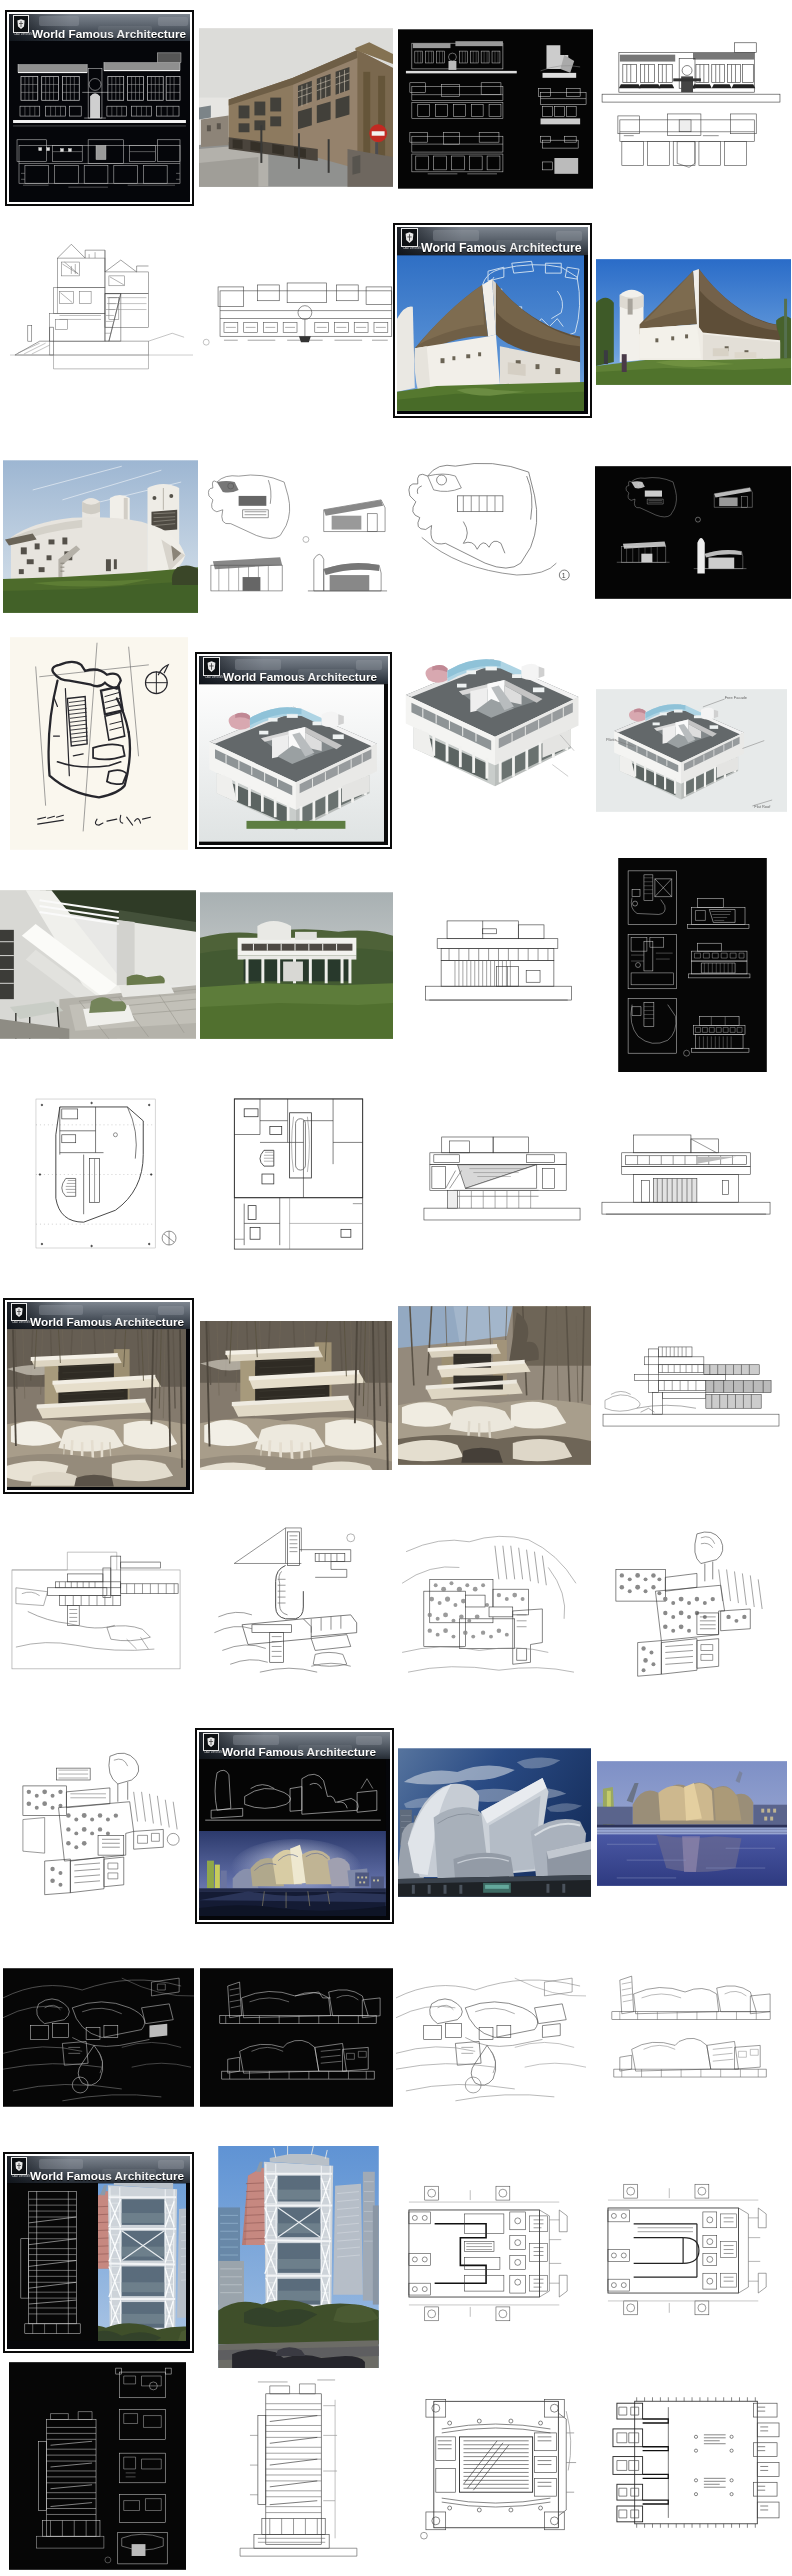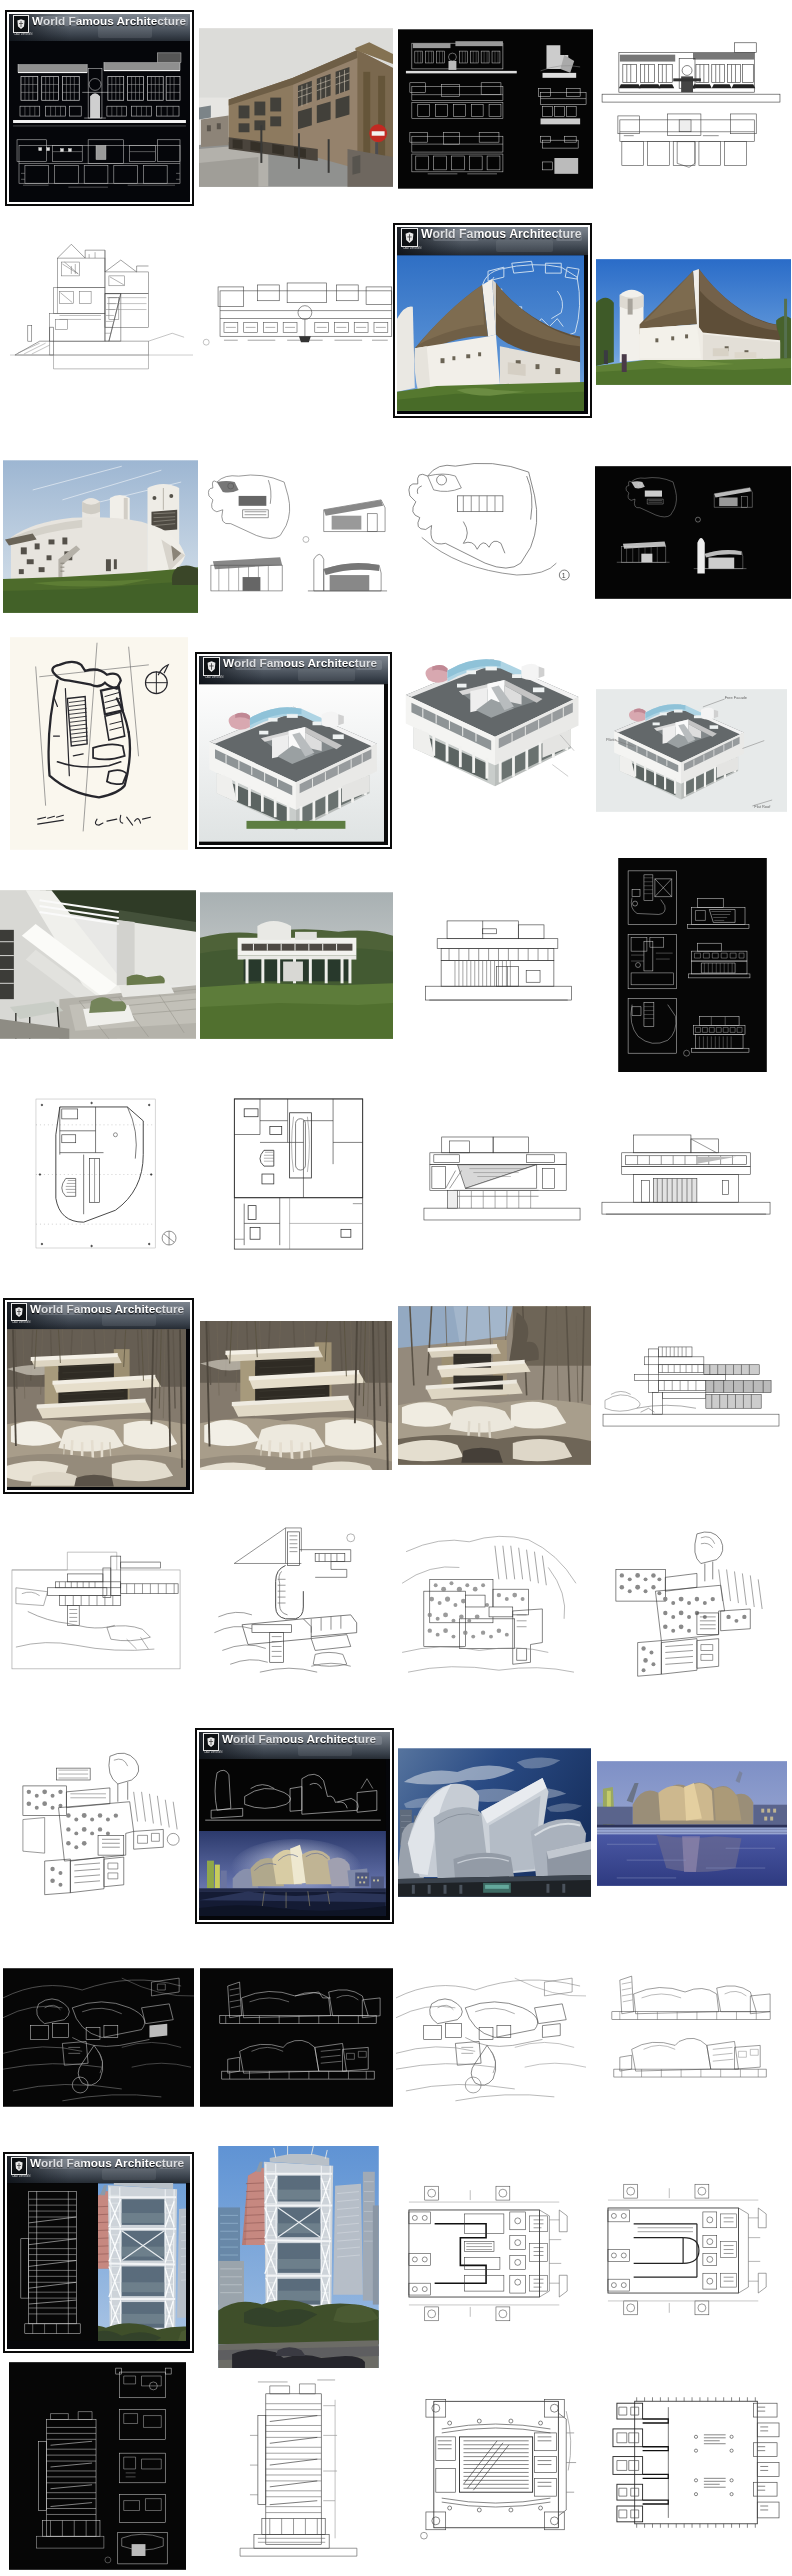--- a/index.html
+++ b/index.html
@@ -2,21 +2,21 @@
 <html><head>
 <meta charset="utf-8">
 <style>
 html,body{margin:0;padding:0;background:#fff;}
 #page{position:relative;width:793px;height:2576px;background:#fff;overflow:hidden;
   font-family:"Liberation Sans", sans-serif;}
 .abs{position:absolute;}
 .frame{position:absolute;border:2px solid #0a0a0a;background:#fff;padding:2px;}
 .frame .inner{position:relative;width:100%;height:100%;background:#05060a;overflow:hidden;}
 .hdr{position:relative;width:100%;background:linear-gradient(90deg, rgba(13,17,23,.85), rgba(13,17,23,.25) 22%, rgba(13,17,23,0) 34%), linear-gradient(180deg,#7d858f 0%,#5d656f 40%,#3a424c 78%,#262c34 100%);
-  display:flex;align-items:flex-start;overflow:hidden;}
+  display:flex;align-items:flex-end;overflow:hidden;}
 .hdr .tx{color:#fff;font-weight:bold;white-space:nowrap;text-shadow:0 1px 1px #000;}
 .blob{position:absolute;background:#9aa1a9;opacity:.35;border-radius:2px;}
 .logo{position:relative;flex:0 0 auto;background:#0d1013;border:1px solid #e8e8e8;display:flex;align-items:center;justify-content:center;}
 .logo svg{display:block}
 </style>
 </head>
 <body>
 <div id="page">
 
 <div class="frame" style="left:5px;top:10px;width:181px;height:188px;">

